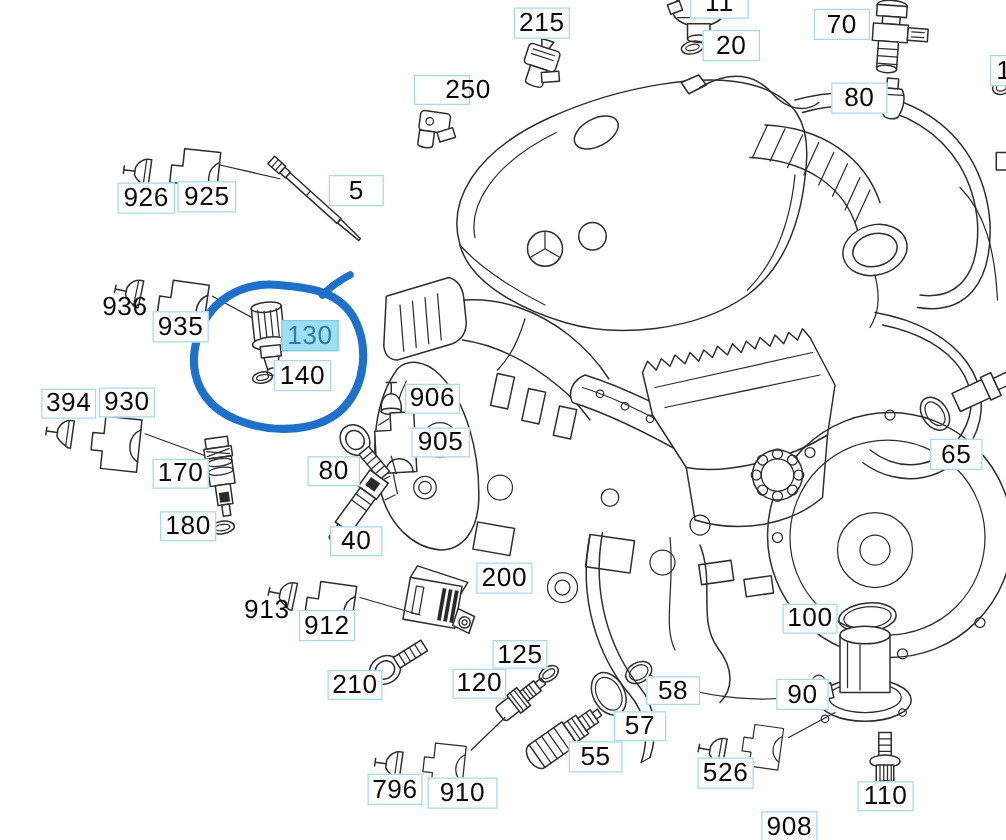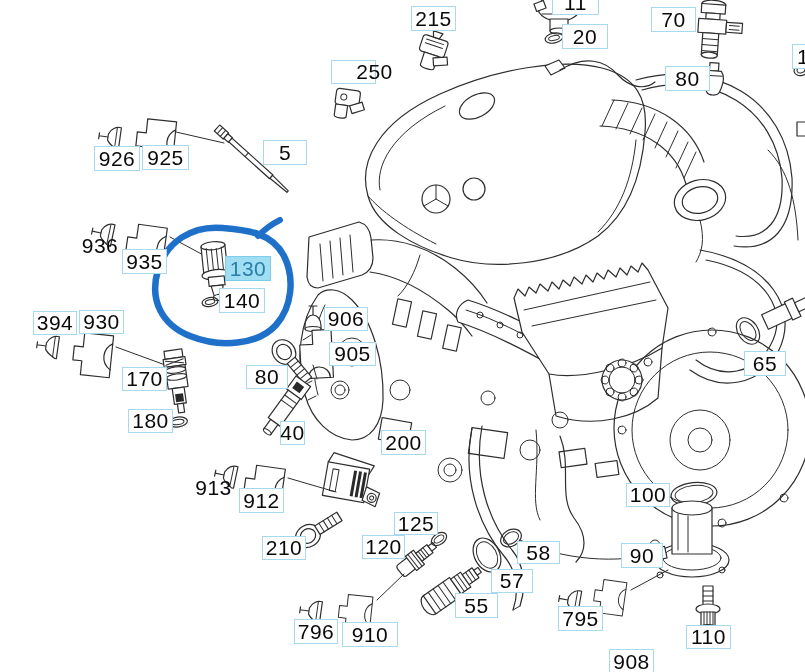--- a/index.html
+++ b/index.html
@@ -383,34 +383,34 @@
       <div class="callout " style="left: 122px; top: 249px; width: 45px; height: 25px;">935</div>
       <div class="callout highlight" style="left: 225px; top: 256px; width: 46px; height: 25px;">130</div>
       <div class="callout " style="left: 219px; top: 288px; width: 46px; height: 25px;">140</div>
       <div class="callout " style="left: 33px; top: 311px; width: 44px; height: 24px;">394</div>
       <div class="callout " style="left: 79px; top: 310px; width: 45px; height: 24px;">930</div>
       <div class="callout " style="left: 122px; top: 367px; width: 45px; height: 24px;">170</div>
       <div class="callout " style="left: 128px; top: 409px; width: 45px; height: 24px;">180</div>
       <div class="callout " style="left: 324px; top: 307px; width: 44px; height: 24px;">906</div>
       <div class="callout " style="left: 329px; top: 342px; width: 47px; height: 24px;">905</div>
       <div class="callout " style="left: 246px; top: 365px; width: 42px; height: 24px;">80</div>
-      <div class="callout " style="left: 280px; top: 421px; width: 25px; height: 24px;">40</div>
-      <div class="callout " style="left: 381px; top: 430px; width: 45px; height: 25px;">200</div>
+      <div class="callout " style="left: 264px; top: 421px; width: 42px; height: 24px;">40</div>
+      <div class="callout " style="left: 381px; top: 450px; width: 45px; height: 25px;">200</div>
       <div class="callout plain" style="left: 191px; top: 476px; width: 45px; height: 23px;">913</div>
       <div class="callout " style="left: 239px; top: 488px; width: 45px; height: 25px;">912</div>
       <div class="callout " style="left: 262px; top: 536px; width: 44px; height: 24px;">210</div>
       <div class="callout " style="left: 394px; top: 512px; width: 44px; height: 23px;">125</div>
       <div class="callout " style="left: 362px; top: 535px; width: 43px; height: 24px;">120</div>
       <div class="callout " style="left: 517px; top: 541px; width: 43px; height: 23px;">58</div>
       <div class="callout " style="left: 491px; top: 569px; width: 42px; height: 24px;">57</div>
       <div class="callout " style="left: 455px; top: 593px; width: 43px; height: 25px;">55</div>
       <div class="callout " style="left: 294px; top: 619px; width: 44px; height: 25px;">796</div>
       <div class="callout " style="left: 342px; top: 622px; width: 56px; height: 25px;">910</div>
       <div class="callout " style="left: 626px; top: 483px; width: 44px; height: 24px;">100</div>
       <div class="callout " style="left: 621px; top: 543px; width: 42px; height: 25px;">90</div>
-      <div class="callout " style="left: 558px; top: 606px; width: 45px; height: 25px;">795</div>
+      <div class="callout " style="left: 558px; top: 606px; width: 45px; height: 25px;">526</div>
       <div class="callout " style="left: 609px; top: 605px; width: 45px; height: 25px; margin-top: 44px;">908</div>
       <div class="callout " style="left: 686px; top: 625px; width: 45px; height: 24px;">110</div>
       <div class="callout " style="left: 744px; top: 351px; width: 42px; height: 25px;">65</div>
       <div class="callout clipped" style="left: 792px; top: 44px; width: 34px; height: 25px;">1</div>
     </div>
 
 </div>
 
 </body></html>

